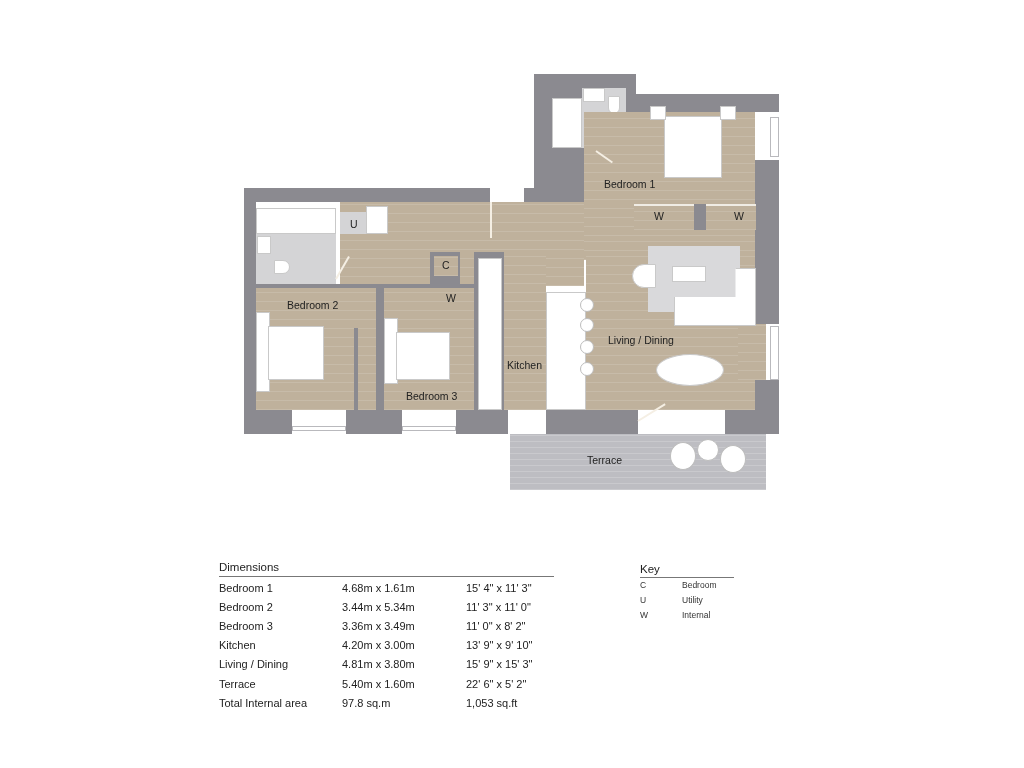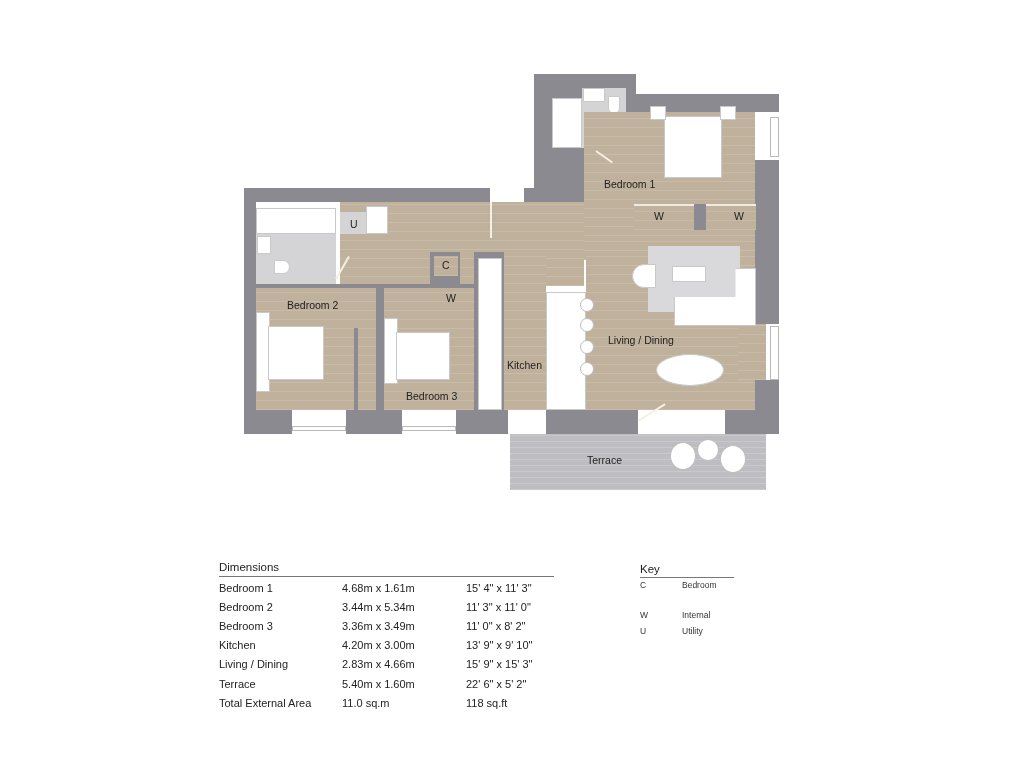--- a/index.html
+++ b/index.html
@@ -147,39 +147,39 @@
       <td>3.36m x 3.49m</td>
       <td>11' 0" x 8' 2"</td>
     </tr>
     <tr>
       <td>Kitchen</td>
       <td>4.20m x 3.00m</td>
       <td>13' 9" x 9' 10"</td>
     </tr>
     <tr>
       <td>Living / Dining</td>
-      <td>2.83m x 4.66m</td>
+      <td>4.81m x 3.80m</td>
       <td>15' 9" x 15' 3"</td>
     </tr>
     <tr>
       <td>Terrace</td>
       <td>5.40m x 1.60m</td>
       <td>22' 6" x 5' 2"</td>
     </tr>
     <tr>
-      <td>Total External Area</td>
-      <td>11.0 sq.m</td>
-      <td>118 sq.ft</td>
+      <td>Total Internal area</td>
+      <td>97.8 sq.m</td>
+      <td>1,053 sq.ft</td>
     </tr>
   </tbody>
 </table>
 
 <div class="key-title">Key</div>
 <div class="key-rule"></div>
 <div class="key-row" style="top:580px;">
   <span class="k">C</span><span>Bedroom</span>
 </div>
-<div class="key-row" style="top:626px;">
+<div class="key-row" style="top:595px;">
   <span class="k">U</span><span>Utility</span>
 </div>
 <div class="key-row" style="top:610px;">
   <span class="k">W</span><span>Internal</span>
 </div>
 
 </body></html>

